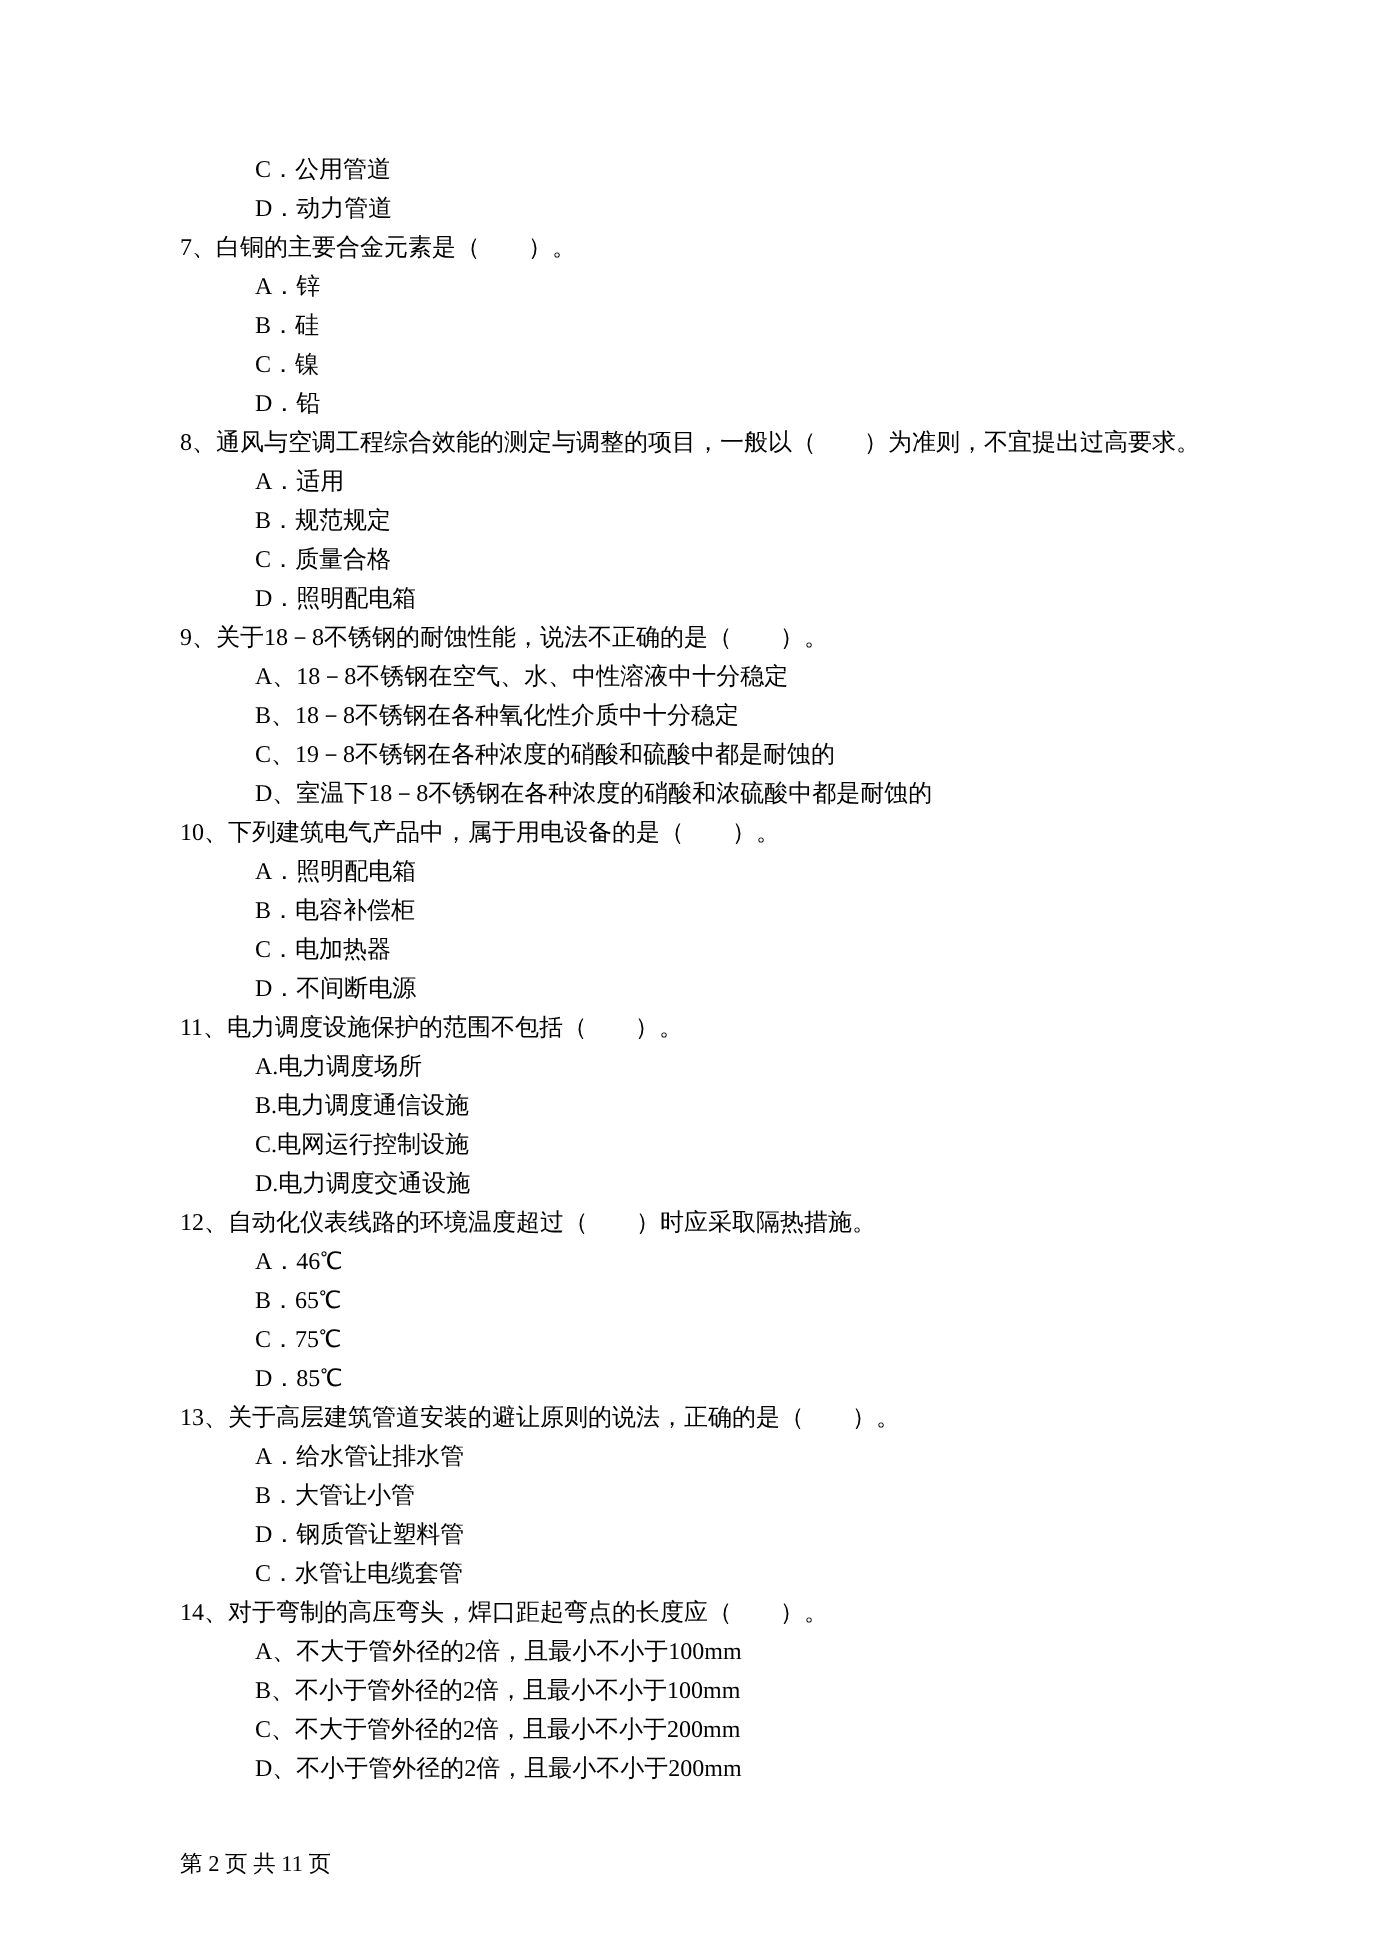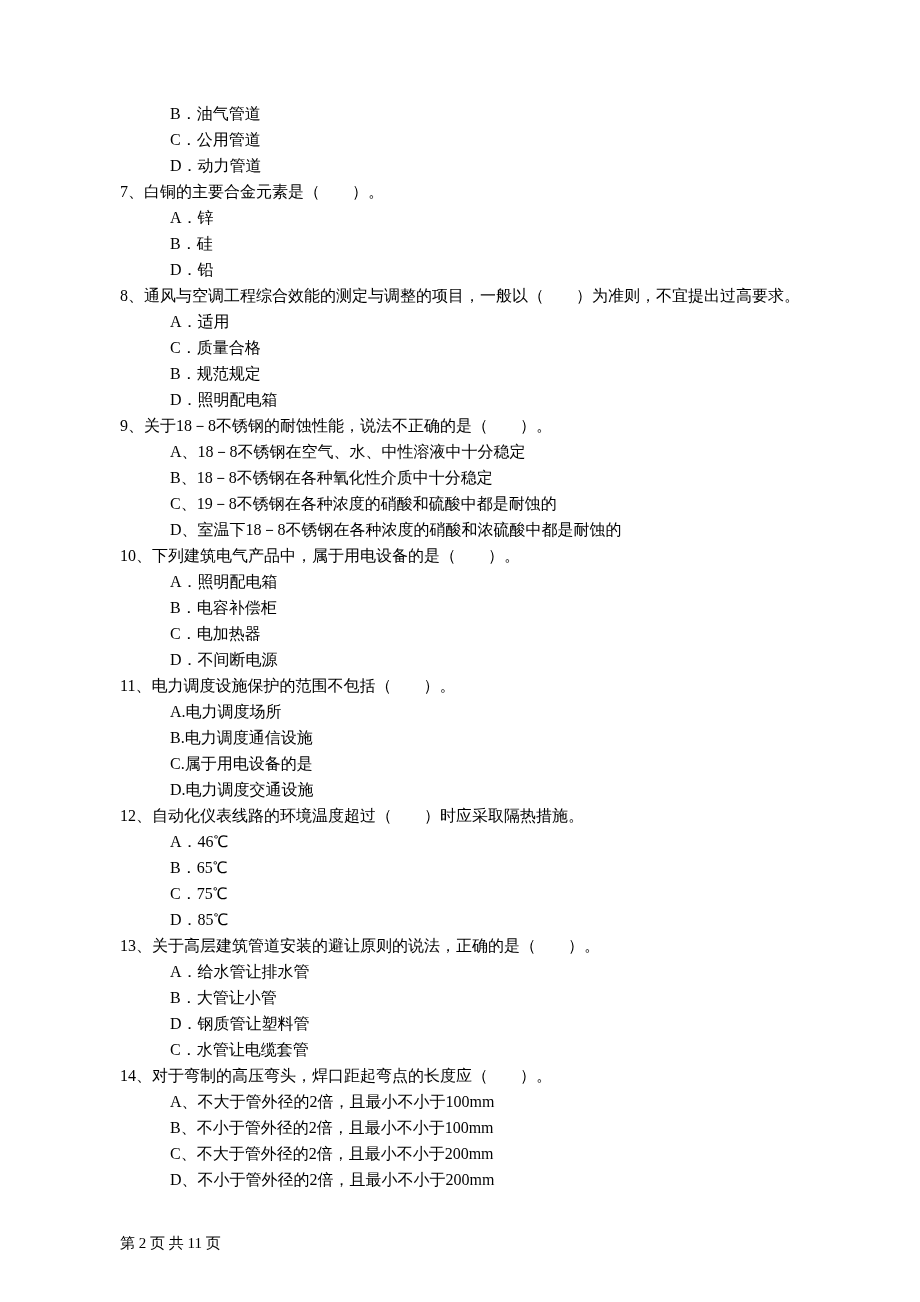--- a/index.html
+++ b/index.html
@@ -29,36 +29,36 @@
     .footer {
       margin-top: 40px;
       font-size: 15px;
     }
   </style>
 </head>
 <body>
 
 <div class="page">
 
-  <div class="option-continued">B．油气管道</div>
   <div class="option-continued">C．公用管道</div>
   <div class="option-continued">D．动力管道</div>
 
   <div>
     <div class="question-stem">7、白铜的主要合金元素是（　　）。</div>
     <div class="option">A．锌</div>
     <div class="option">B．硅</div>
+    <div class="option">C．镍</div>
     <div class="option">D．铅</div>
   </div>
 
   <div>
     <div class="question-stem">8、通风与空调工程综合效能的测定与调整的项目，一般以（　　）为准则，不宜提出过高要求。</div>
     <div class="option">A．适用</div>
+    <div class="option">B．规范规定</div>
     <div class="option">C．质量合格</div>
-    <div class="option">B．规范规定</div>
     <div class="option">D．照明配电箱</div>
   </div>
 
   <div>
     <div class="question-stem">9、关于18－8不锈钢的耐蚀性能，说法不正确的是（　　）。</div>
     <div class="option">A、18－8不锈钢在空气、水、中性溶液中十分稳定</div>
     <div class="option">B、18－8不锈钢在各种氧化性介质中十分稳定</div>
     <div class="option">C、19－8不锈钢在各种浓度的硝酸和硫酸中都是耐蚀的</div>
     <div class="option">D、室温下18－8不锈钢在各种浓度的硝酸和浓硫酸中都是耐蚀的</div>
   </div>
@@ -68,21 +68,21 @@
     <div class="option">A．照明配电箱</div>
     <div class="option">B．电容补偿柜</div>
     <div class="option">C．电加热器</div>
     <div class="option">D．不间断电源</div>
   </div>
 
   <div>
     <div class="question-stem">11、电力调度设施保护的范围不包括（　　）。</div>
     <div class="option">A.电力调度场所</div>
     <div class="option">B.电力调度通信设施</div>
-    <div class="option">C.属于用电设备的是</div>
+    <div class="option">C.电网运行控制设施</div>
     <div class="option">D.电力调度交通设施</div>
   </div>
 
   <div>
     <div class="question-stem">12、自动化仪表线路的环境温度超过（　　）时应采取隔热措施。</div>
     <div class="option">A．46℃</div>
     <div class="option">B．65℃</div>
     <div class="option">C．75℃</div>
     <div class="option">D．85℃</div>
   </div>

